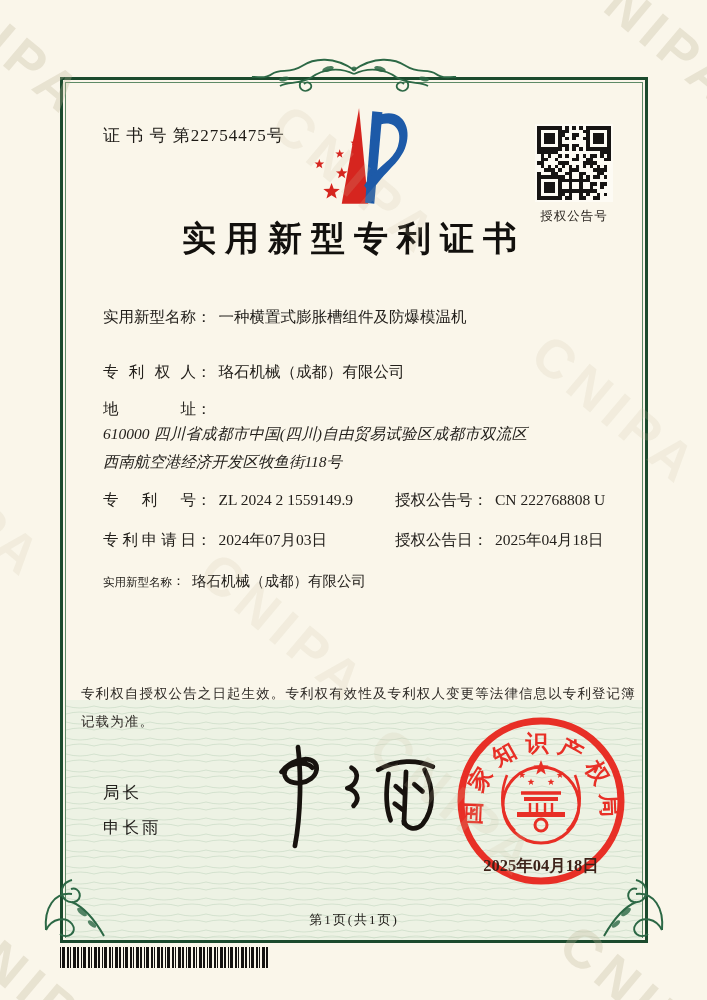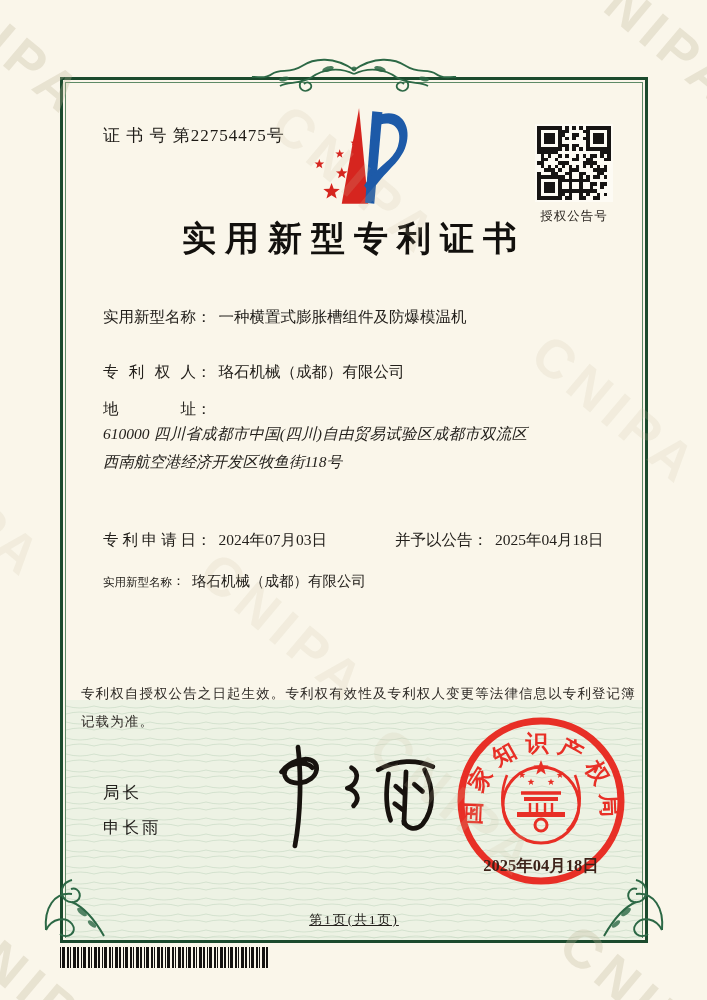--- a/index.html
+++ b/index.html
@@ -41,21 +41,21 @@
   .legal{position:absolute;left:18px;top:600px;width:556px;font-size:13.5px;color:#2e2a26;
          letter-spacing:1.1px;line-height:28px;}
   .legal .l1{padding-left:36px;}
   
   #waves{position:absolute;left:3px;top:620px;width:576px;height:240px;z-index:0;}
   .director{position:absolute;left:40px;z-index:3;font-family:"Liberation Sans","DejaVu Sans",sans-serif;
             font-size:16.5px;letter-spacing:3px;color:#23201d;}
   #sig{position:absolute;left:198px;top:658px;width:180px;height:115px;z-index:3;}
   #seal{position:absolute;left:388px;top:633px;width:180px;height:180px;z-index:4;opacity:.95;}
   .footer{position:absolute;left:0;top:831px;width:100%;text-align:center;font-size:13px;
-          letter-spacing:2px;color:#23201c;z-index:3;text-decoration:underline;}
+          letter-spacing:2px;color:#23201c;z-index:3;}
   
   #barcode{position:absolute;left:60px;top:947px;height:21px;white-space:nowrap;font-size:0;z-index:2;}
   #barcode i{display:inline-block;height:100%;background:#141210;}
   #barcode s{display:inline-block;height:100%;background:transparent;}
 </style>
 </head>
 <body>
 
 <div id="page">
 
@@ -575,25 +575,31 @@
 
     <div class="row" style="top:281px">
       <span class="flabel j6">专利权人</span><span class="colon">：</span><span class="fvalue">珞石机械（成都）有限公司</span>
     </div>
 
     <div class="row addr" style="top:318px">
       <span class="flabel j6">地址</span><span class="colon">：</span><span class="fvalue">610000 四川省成都市中国(四川)自由贸易试验区成都市双流区西南航空港经济开发区牧鱼街118号</span>
     </div>
 
 
+    <div class="row" style="top:409px">
+      <span class="flabel j6">专利号</span><span class="colon">：</span><span class="fvalue">ZL 2024 2 1559149.9</span>
+      <span class="col2">
+        <span class="flabel">授权公告号</span><span class="colon">：</span><span class="fvalue">CN 222768808 U</span>
+      </span>
+    </div>
 
     <div class="row" style="top:449px">
       <span class="flabel j6">专利申请日</span><span class="colon">：</span><span class="fvalue">2024年07月03日</span>
       <span class="col2">
-        <span class="flabel">并予以公告</span><span class="colon">：</span><span class="fvalue">2025年04月18日</span>
+        <span class="flabel">授权公告日</span><span class="colon">：</span><span class="fvalue">2025年04月18日</span>
       </span>
     </div>
 
     <div class="row sm" style="top:491px">
       <span class="flabel">实用新型名称</span><span class="colon">：</span><span class="fvalue">珞石机械（成都）有限公司</span>
     </div>
 
 
     <div class="legal">
       <div class="l2">专利权自授权公告之日起生效。专利权有效性及专利权人变更等法律信息以专利登记簿记载为准。</div>

